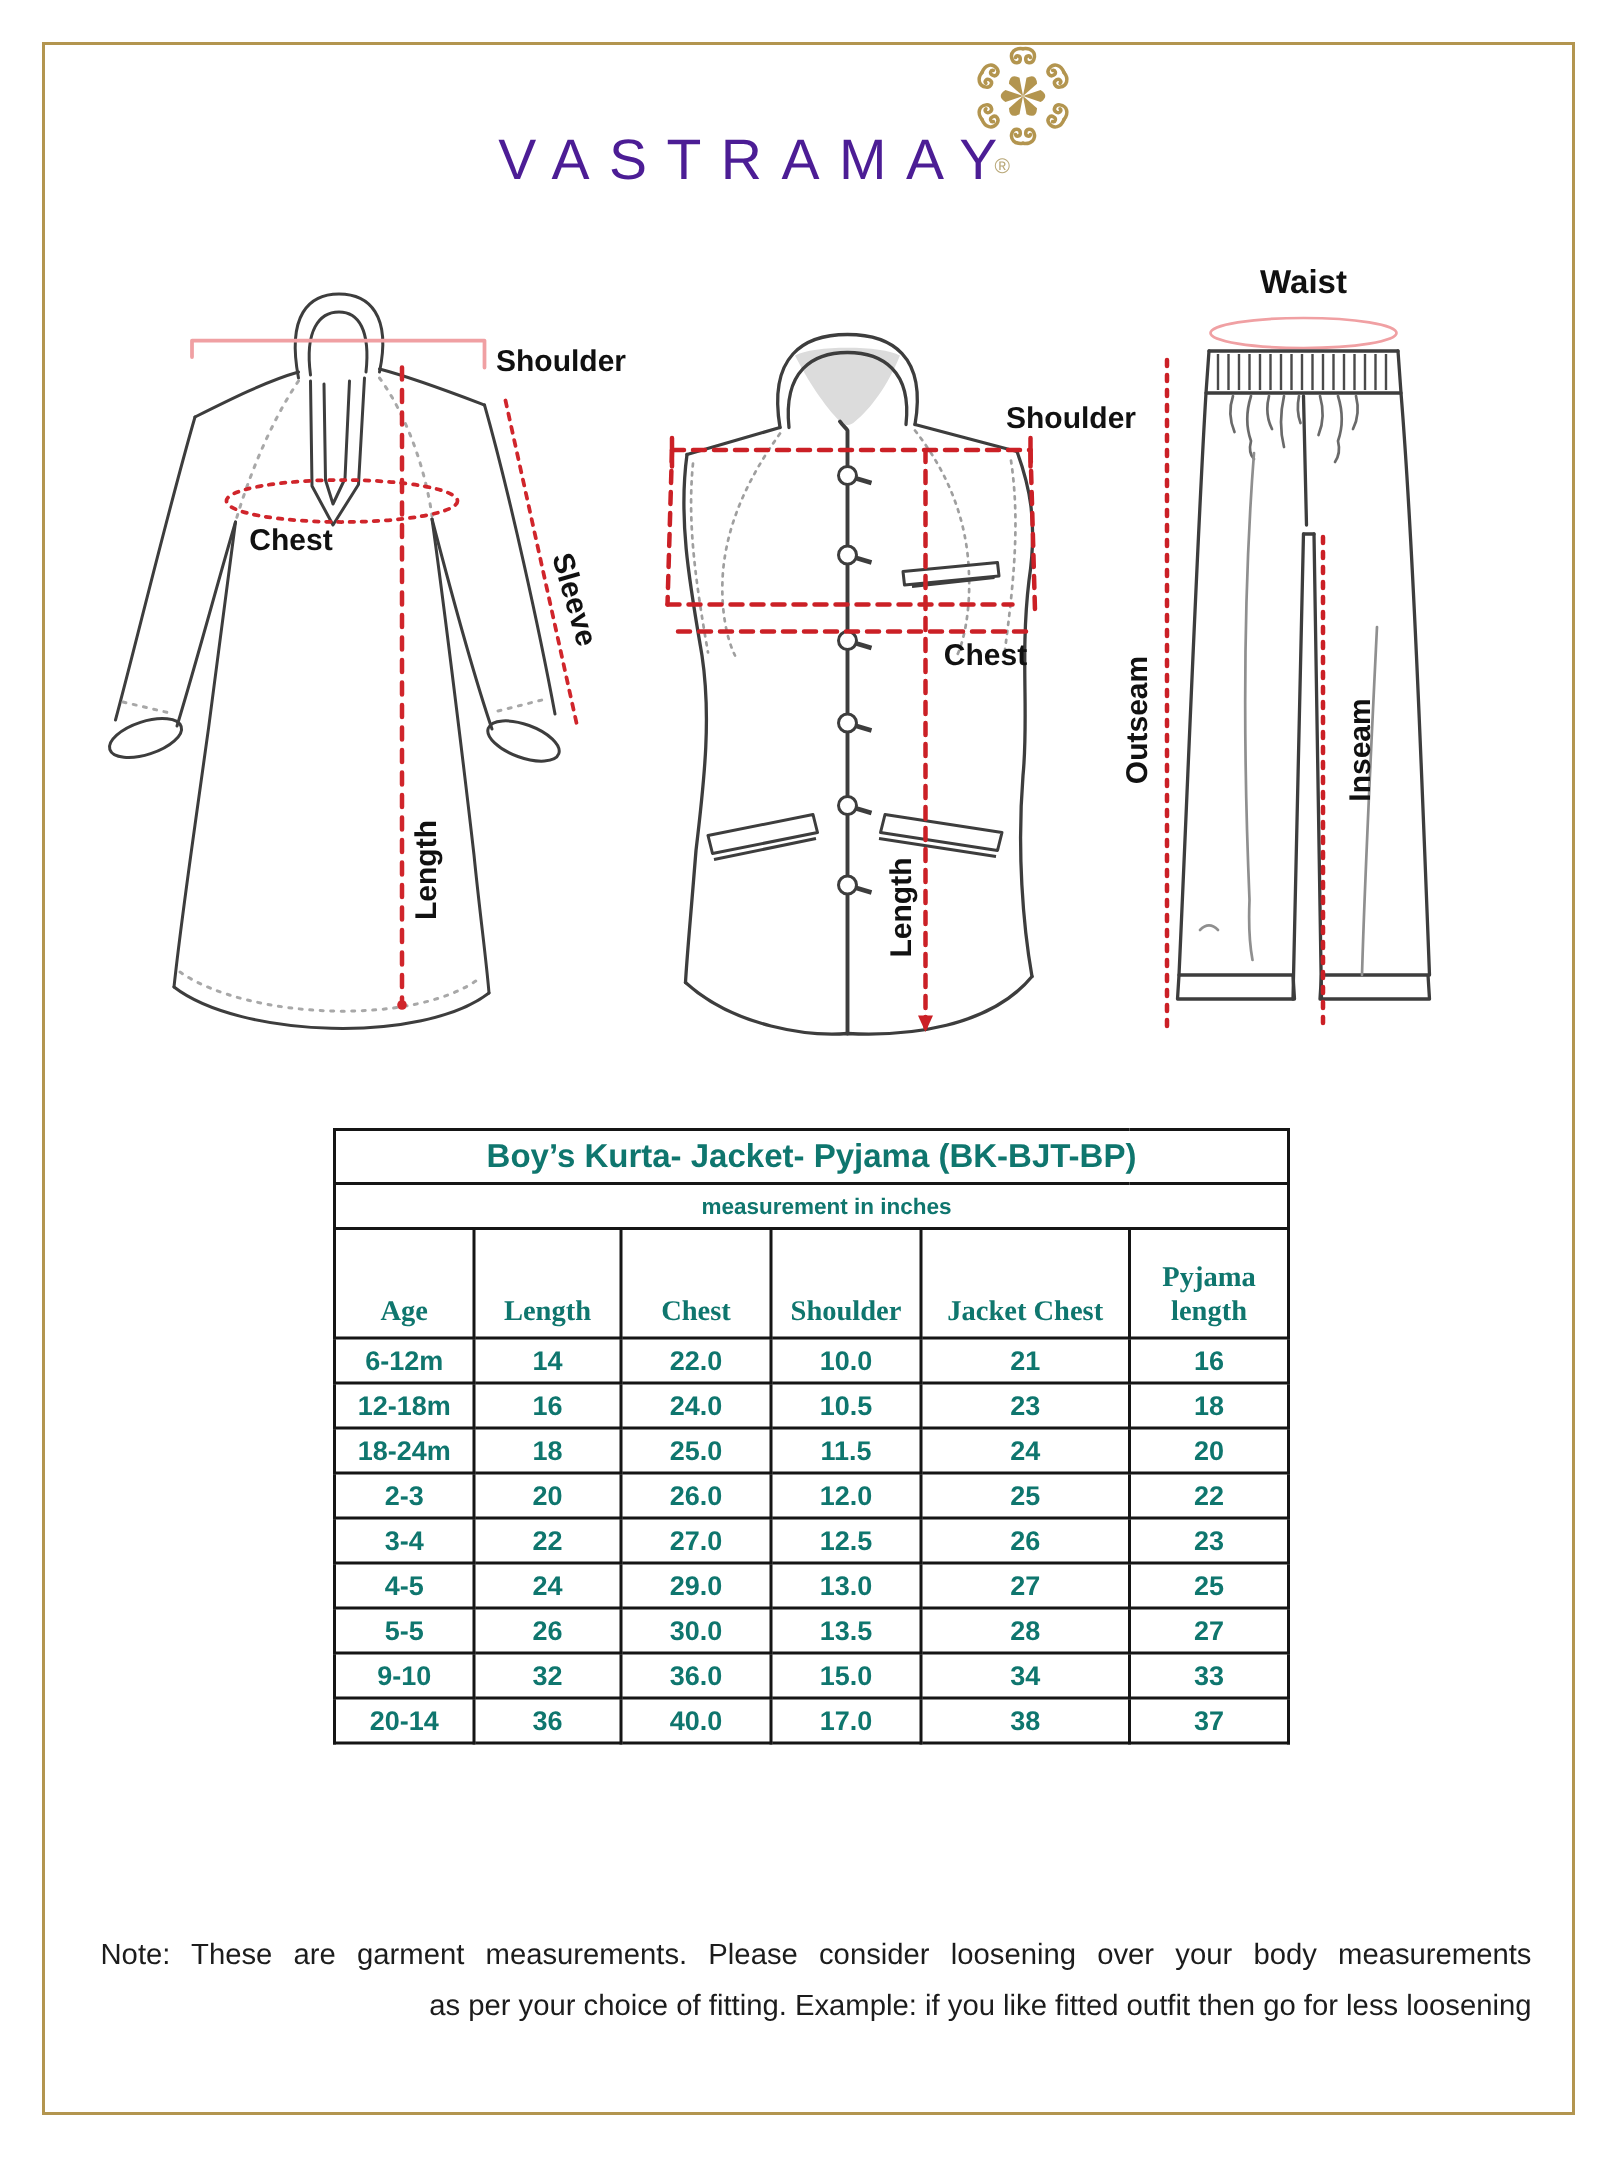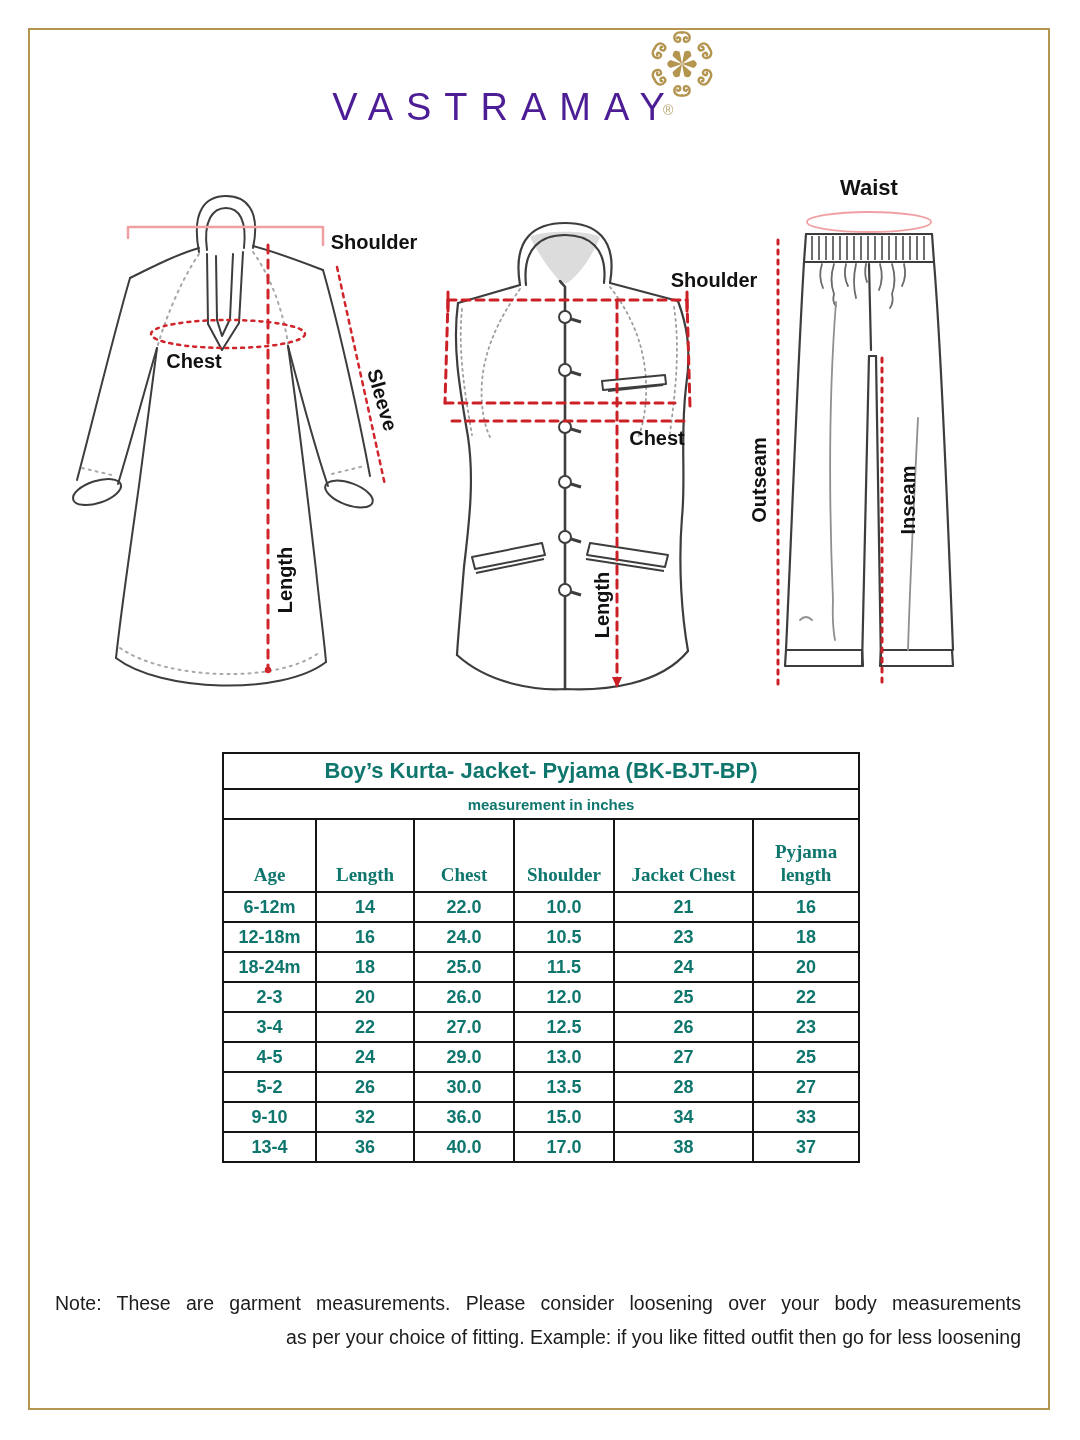--- a/index.html
+++ b/index.html
@@ -41,21 +41,21 @@
   }
   .size-table .title-cell{font-size:22px;height:34px;}
   .size-table .sub-cell{font-size:15px;height:28px;padding-left:20px;}
   .size-table th.col{font-size:19px;height:66px;vertical-align:bottom;padding-bottom:5px;line-height:1.18;font-family:Liberation Serif, serif;}
   .size-table td.cell{font-size:18px;height:28px;}
   
   .note{
     position:absolute;left:55px;top:1286px;width:966px;
     font-size:19.5px;line-height:34px;color:#1c1c1c;
   }
-  .note .l1{text-align:justify;text-align-last:justify;}
+  .note .l1{text-align:justify;text-align-last:justify;margin-left:12px;}
   .note .l2{text-align:right;}
 </style>
 </head>
 <body>
 
 <div class="page">
   <div class="gold-frame"></div>
 
   <div class="brand-name">VASTRAMAY</div>
   <svg class="ornament" viewBox="0 0 80 80">
@@ -311,37 +311,37 @@
       </tr>
       <tr>
         <td class="cell">4-5</td>
         <td class="cell">24</td>
         <td class="cell">29.0</td>
         <td class="cell">13.0</td>
         <td class="cell">27</td>
         <td class="cell">25</td>
       </tr>
       <tr>
-        <td class="cell">5-2</td>
+        <td class="cell">5-5</td>
         <td class="cell">26</td>
         <td class="cell">30.0</td>
         <td class="cell">13.5</td>
         <td class="cell">28</td>
         <td class="cell">27</td>
       </tr>
       <tr>
         <td class="cell">9-10</td>
         <td class="cell">32</td>
         <td class="cell">36.0</td>
         <td class="cell">15.0</td>
         <td class="cell">34</td>
         <td class="cell">33</td>
       </tr>
       <tr>
-        <td class="cell">13-4</td>
+        <td class="cell">20-14</td>
         <td class="cell">36</td>
         <td class="cell">40.0</td>
         <td class="cell">17.0</td>
         <td class="cell">38</td>
         <td class="cell">37</td>
       </tr>
     </tbody>
   </table>
 
   <div class="note">

